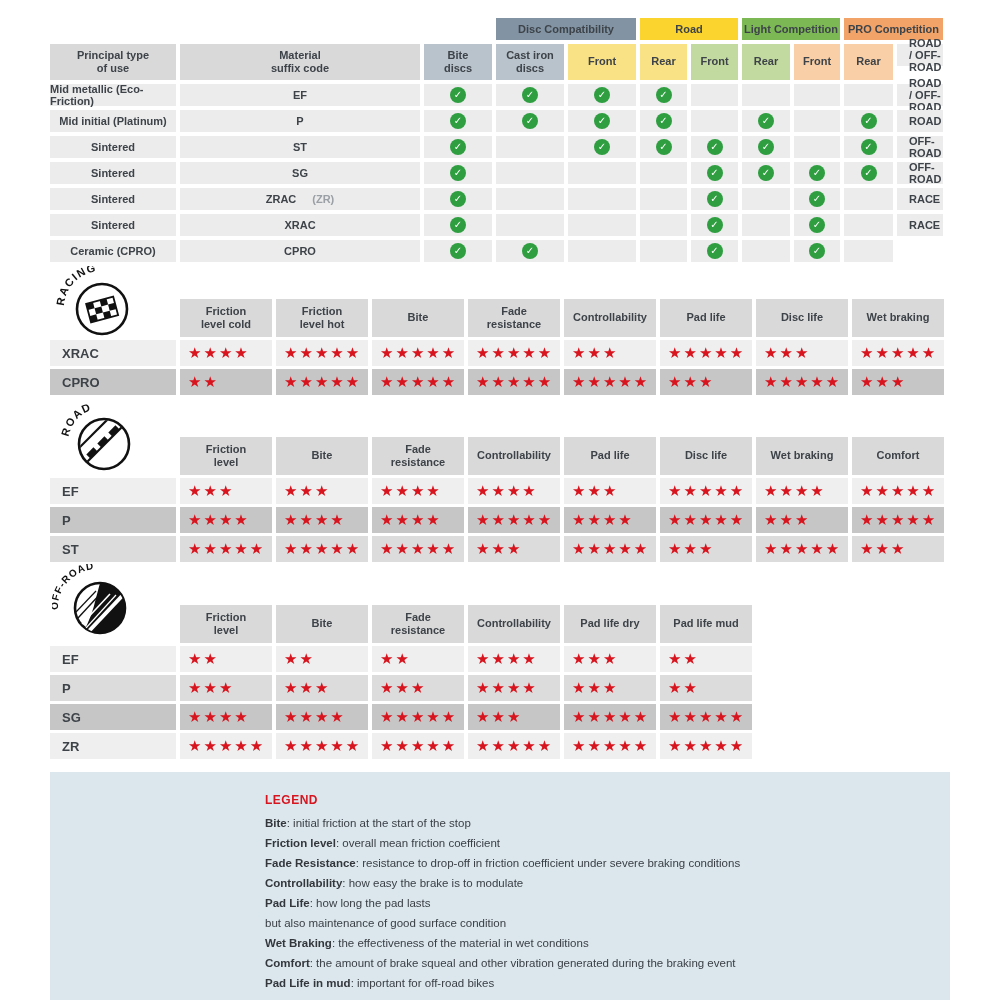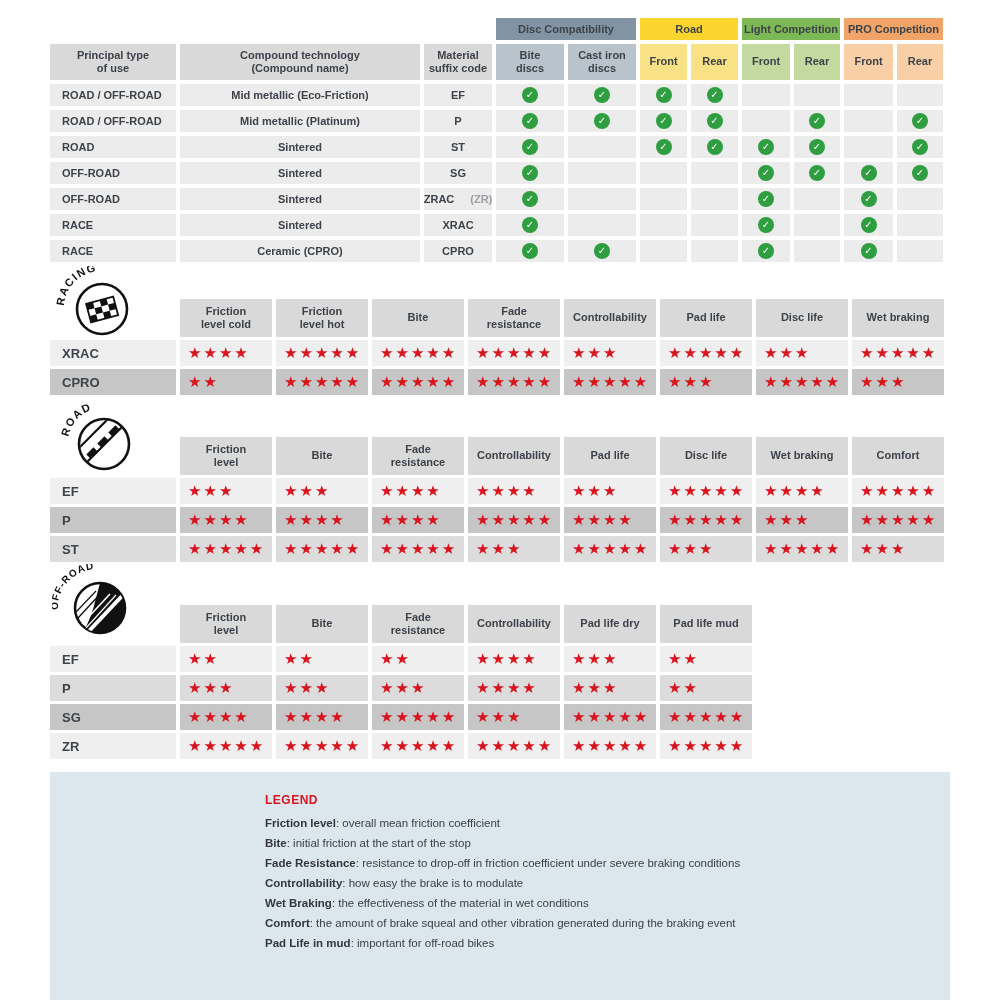--- a/index.html
+++ b/index.html
@@ -49,22 +49,20 @@
 <div class="page">
 
   <div id="compat">
       <div class="gh-spacer" style="grid-column: 1 / span 3;"></div>
       <div class="gh" style="background: rgb(130, 148, 163); grid-column: span 2;">Disc Compatibility</div>
       <div class="gh" style="background: rgb(251, 212, 45); grid-column: span 2;">Road</div>
       <div class="gh" style="background: rgb(124, 185, 85); grid-column: span 2;">Light Competition</div>
       <div class="gh" style="background: rgb(241, 163, 104); grid-column: span 2;">PRO Competition</div>
       <div class="hd">Principal type
 of use</div>
-      <div class="hd">Compound technology
-(Compound name)</div>
       <div class="hd">Material
 suffix code</div>
       <div class="hd" style="background: rgb(185, 195, 203);">Bite
 discs</div>
       <div class="hd" style="background: rgb(185, 195, 203);">Cast iron
 discs</div>
       <div class="hd" style="background: rgb(248, 226, 133);">Front</div>
       <div class="hd" style="background: rgb(248, 226, 133);">Rear</div>
       <div class="hd" style="background: rgb(194, 218, 159);">Front</div>
       <div class="hd" style="background: rgb(194, 218, 159);">Rear</div>
@@ -85,21 +83,21 @@
         <span class="check">✓</span>
       </div>
       <div class="cell chk">
         <span class="check">✓</span>
       </div>
       <div class="cell chk"></div>
       <div class="cell chk"></div>
       <div class="cell chk"></div>
       <div class="cell chk"></div>
       <div class="cell use">ROAD / OFF-ROAD</div>
-      <div class="cell">Mid metallic (Platinum)</div>
+      <div class="cell">Mid initial (Platinum)</div>
       <div class="cell">
         <span>P</span>
       </div>
       <div class="cell chk">
         <span class="check">✓</span>
       </div>
       <div class="cell chk">
         <span class="check">✓</span>
       </div>
       <div class="cell chk">
@@ -521,23 +519,25 @@
         <span class="stars">★★★★★</span>
       </div>
       <div class="cell starcell" style="background: rgb(239, 239, 239);">
         <span class="stars">★★★★★</span>
       </div>
     </div>
 
   <div class="legend">
     <div class="legend-title">LEGEND</div>
     <div id="legend-items">
+        <div class="legend-line"><b>Bite</b>: initial friction at the start of the stop</div>
         <div class="legend-line"><b>Friction level</b>: overall mean friction coefficient</div>
-        <div class="legend-line"><b>Bite</b>: initial friction at the start of the stop</div>
         <div class="legend-line"><b>Fade Resistance</b>: resistance to drop-off in friction coefficient under severe braking conditions</div>
         <div class="legend-line"><b>Controllability</b>: how easy the brake is to modulate</div>
+        <div class="legend-line"><b>Pad Life</b>: how long the pad lasts</div>
+        <div class="legend-line">but also maintenance of good surface condition</div>
         <div class="legend-line"><b>Wet Braking</b>: the effectiveness of the material in wet conditions</div>
         <div class="legend-line"><b>Comfort</b>: the amount of brake squeal and other vibration generated during the braking event</div>
         <div class="legend-line"><b>Pad Life in mud</b>: important for off-road bikes</div>
       </div>
   </div>
 
 </div>
 
 </body></html>

